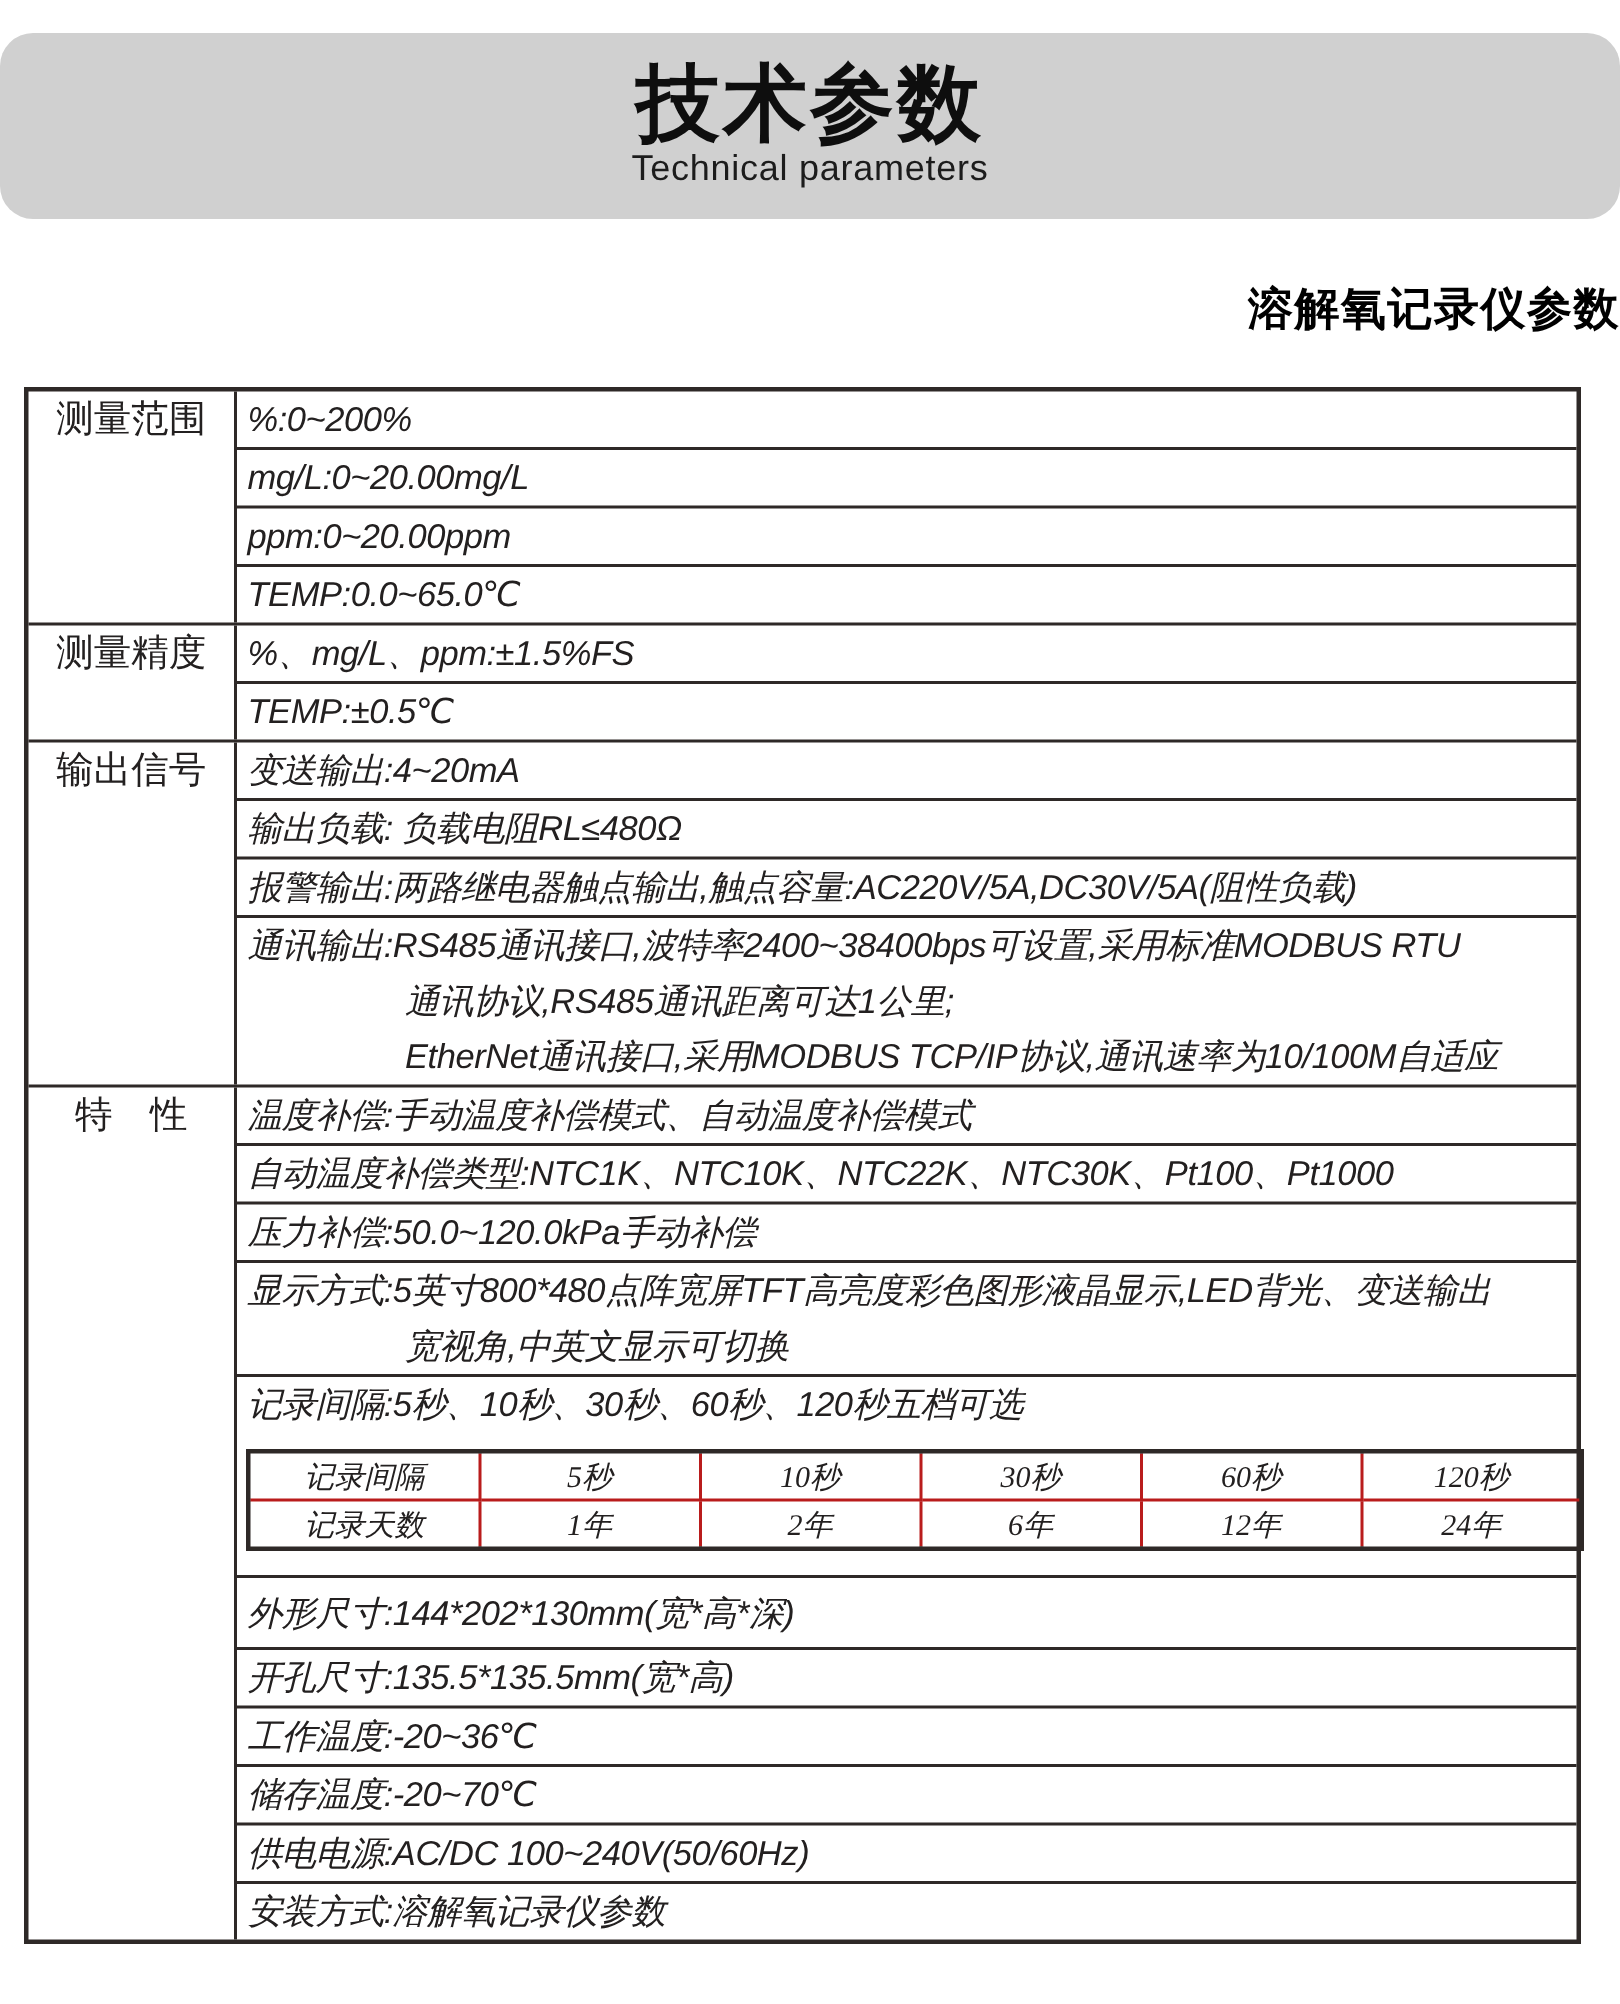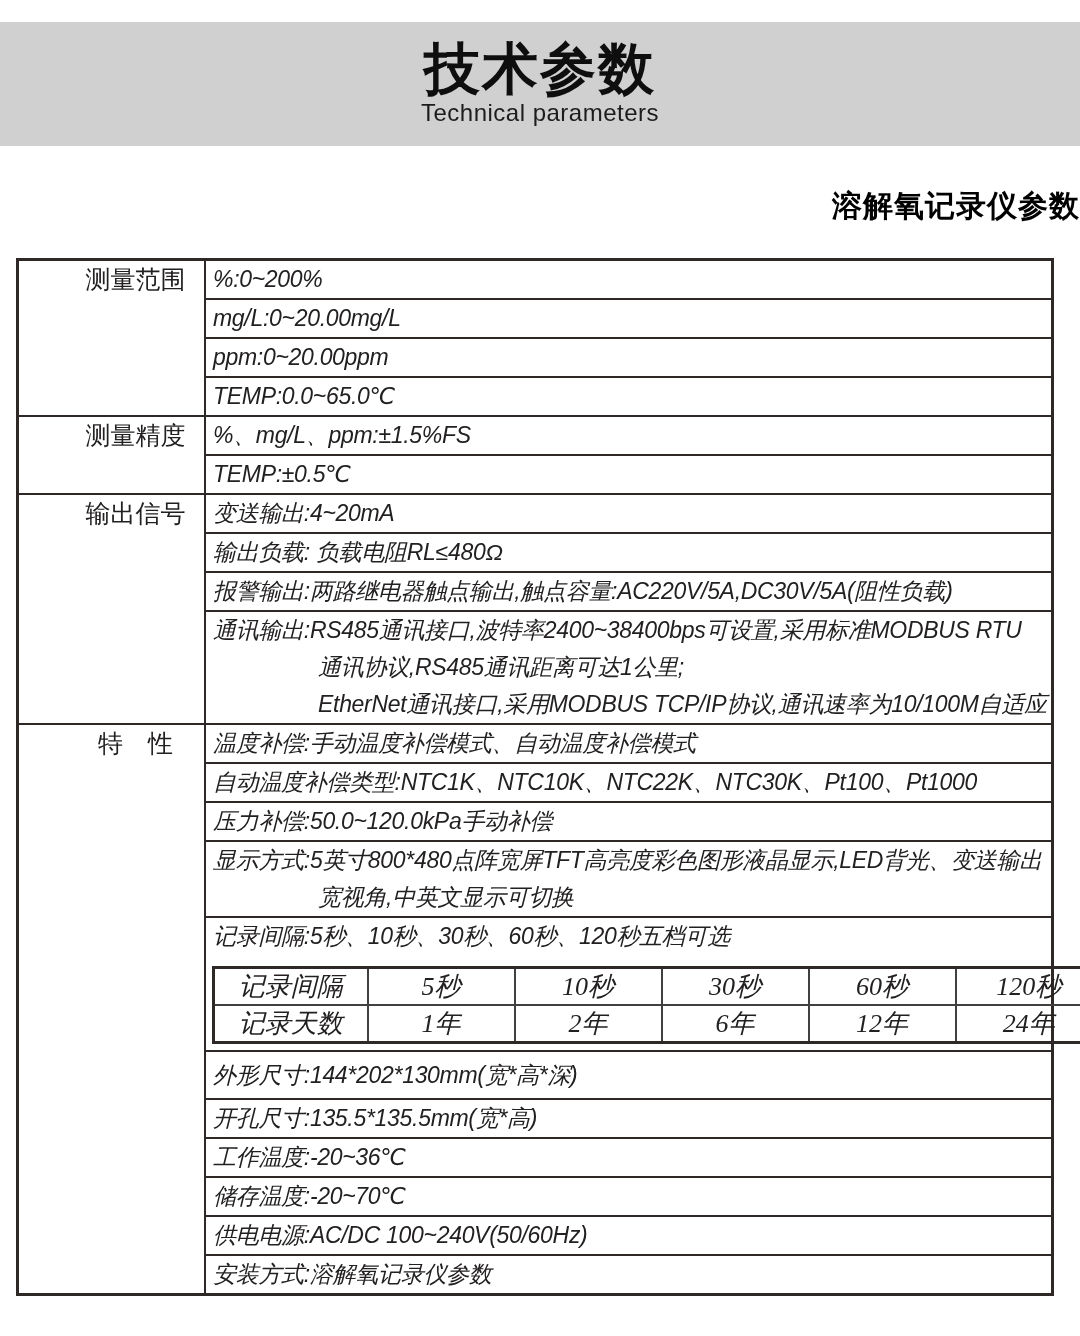--- a/index.html
+++ b/index.html
@@ -3,21 +3,21 @@
 <meta charset="utf-8">
 <style>
   html,body{margin:0;padding:0;background:#ffffff;}
   #page{
     position:relative;width:1080px;height:1336px;background:#ffffff;overflow:hidden;
     font-family:"Liberation Sans","DejaVu Sans",sans-serif;color:#232020;
   }
   
   .banner{
     position:absolute;top:22px;left:0;width:1080px;height:124px;
-    background:#d0d0d0;text-align:center;
+    background:#d0d0d0;text-align:center;border-radius:22px;
   }
   .banner-title{
     margin:0;padding-top:16px;font-size:56px;line-height:62px;font-weight:700;
     color:#0e0e0e;letter-spacing:2px;
   }
   .banner-sub{
     margin:0;font-size:24px;line-height:26px;font-weight:400;color:#1c1c1c;letter-spacing:0.5px;
   }
   
   .table-title{
@@ -26,42 +26,42 @@
   }
   
   .spec-table{
     position:absolute;left:16px;top:258px;width:1038px;
     border:3px solid #2e2927;box-sizing:border-box;
   }
   .section{display:flex;border-top:2px solid #2e2927;}
   .section:first-child{border-top:none;}
   .sec-label{
     width:137px;flex:0 0 137px;border-right:2px solid #2e2927;
-    text-align:center;font-size:25px;font-weight:500;margin-left:48px;
+    text-align:center;font-size:25px;font-weight:500;
   }
   .sec-label .lab{display:block;line-height:37px;}
   .sec-rows{flex:1;display:flex;flex-direction:column;min-width:0;font-style:italic;}
   .row{border-top:2px solid #2e2927;}
   .row:first-child{border-top:none;}
   .ln{
     height:37px;line-height:37px;padding-left:7px;font-size:23px;
     white-space:nowrap;letter-spacing:-0.3px;
   }
   .ln.cont{padding-left:112px;}
   .ln.tall{height:46px;line-height:46px;}
   .row.rec-cell{height:132px;box-sizing:content-box;}
   
   .rec-table{
     margin:11px 0 0 6px;border-collapse:collapse;width:892px;table-layout:fixed;
     border:3px solid #2e2927;
     font-family:"Liberation Serif","DejaVu Serif",serif;
   }
   .rec-table td{
-    border:2px solid #404040;height:30px;text-align:center;
-    font-size:26px;padding:0;
+    border:2px solid #b91c1c;height:30px;text-align:center;
+    font-size:20px;padding:0;
   }
 </style>
 </head>
 <body>
 
 <div id="page">
 
   <div class="banner">
     <h1 class="banner-title">技术参数</h1>
     <p class="banner-sub">Technical parameters</p>

